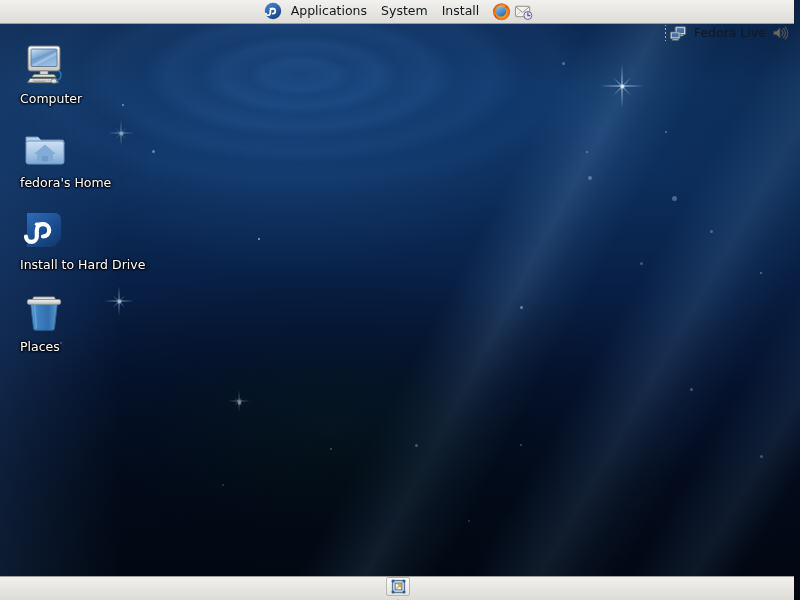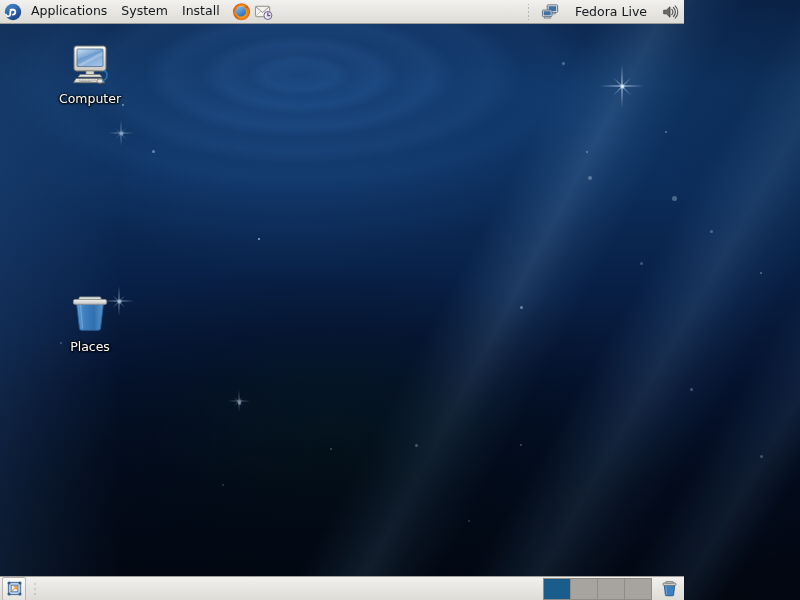--- a/index.html
+++ b/index.html
@@ -125,23 +125,24 @@
     position: absolute; left: 50%; top: 50%;
     width: 60%; height: 1px; margin-left: -30%;
     background: linear-gradient(to right, rgba(255,255,255,0), rgba(210,235,255,0.6), rgba(255,255,255,0));
   }
   .sparkle .diag1 { transform: rotate(45deg); }
   .sparkle .diag2 { transform: rotate(-45deg); }
 
   
   .panel {
     position: absolute;
-    left: 0; width: 684px;
+    left: 0; width: 794px;
     background: linear-gradient(to bottom, #f2f1ef 0%, #e8e7e3 45%, #dedcd7 100%);
     box-sizing: border-box;
+    flex-direction: column;
   }
   #top-panel {
     top: 0; height: 24px;
     border-bottom: 1px solid #9d9c98;
     display: flex; align-items: center;
   }
   #bottom-panel {
     top: 576px; height: 24px;
     border-top: 1px solid #9d9c98;
     display: flex; align-items: center;
@@ -159,21 +160,21 @@
   }
 
   .panel-launcher {
     width: 22px; height: 22px;
     display: flex; align-items: center; justify-content: center;
     border-radius: 2px;
     cursor: default;
   }
 
   #panel-left { display: flex; align-items: center; padding-left: 2px; }
-  #panel-right { display: flex; align-items: center; margin-left: auto; padding-right: 4px; gap: 9px; }
+  #panel-right { display: flex; align-items: center; margin-left: auto; padding-right: 4px; gap: 0; }
 
   #fedora-menu-logo { width: 22px; height: 22px; display: flex; align-items: center; justify-content: center; }
 
   .tray-sep {
     width: 4px; height: 16px;
     background-image: radial-gradient(circle, #b4b2ad 0.7px, transparent 0.8px);
     background-size: 3px 4px;
     background-position: center;
     background-repeat: repeat-y;
     opacity: .95;
@@ -228,21 +229,21 @@
     display: flex; align-items: center; justify-content: center;
     margin-right: 4px;
     cursor: default;
   }
 
   
   #desktop-icons { position: absolute; left: 0; top: 24px; width: 800px; height: 552px; }
   .desk-icon {
     position: absolute;
     width: 140px;
-    display: flex; flex-direction: column; align-items: center;
+    display: flex; flex-direction: column; align-items: flex-start;
     cursor: default;
   }
   .desk-icon .glyph {
     width: 48px; height: 48px;
     display: flex; align-items: center; justify-content: center;
   }
   .desk-icon .label {
     margin-top: 3px;
     font-size: 12.5px;
     line-height: 15px;
@@ -343,21 +344,56 @@
               <rect x="26.5" y="38.6" width="2.2" height="1.1"></rect>
             <rect x="12.5" y="40.1" width="12" height="1.2"></rect>
           </g>
           <ellipse cx="33" cy="40" rx="3.2" ry="2.2" fill="#e4e3dd" stroke="#6f6e69" stroke-width=".8"></ellipse>
           <path d="M36 39.5 C41 38, 41 31, 37.5 30" fill="none" stroke="#2a6fb0" stroke-width="1.6" stroke-linecap="round"></path>
         </svg>
       </div>
       <div class="label">Computer</div>
     </div>
 
-
+    <div class="desk-icon" style="left:20px;top:100px;">
+      <div class="glyph">
+        <svg width="46" height="46" viewBox="0 0 46 46">
+          <defs>
+            <linearGradient id="folG" x1="0" y1="0" x2="0" y2="1">
+              <stop offset="0%" stop-color="#cfe0f3"></stop>
+                <stop offset="55%" stop-color="#a8c6e6"></stop>
+              <stop offset="100%" stop-color="#7da8d6"></stop>
+            </linearGradient>
+          </defs>
+          <path d="M5 12 h12 l3 3 h21 a2 2 0 0 1 2 2 v2 H5 z" fill="#b6cfea" stroke="#6f93bb" stroke-width=".9"></path>
+          <rect x="5" y="16" width="38" height="23" rx="2.5" fill="url(#folG)" stroke="#6f93bb" stroke-width="1"></rect>
+          <path d="M24 19.5 L35 29 h-3 v7.5 h-16 V29 h-3 z" fill="#7fa9d4" opacity=".92"></path>
+          <rect x="21" y="31" width="6" height="5.5" fill="#6c9bcc"></rect>
+        </svg>
+      </div>
+      <div class="label">fedora's Home</div>
+    </div>
+
+    <div class="desk-icon" style="left:20px;top:182px;">
+      <div class="glyph">
+        <svg width="46" height="46" viewBox="0 0 46 46">
+          <defs>
+            <linearGradient id="fedG" x1="0" y1="0" x2="0.7" y2="1">
+              <stop offset="0%" stop-color="#2e6cb8"></stop>
+                <stop offset="55%" stop-color="#1c4f92"></stop>
+              <stop offset="100%" stop-color="#123d74"></stop>
+            </linearGradient>
+          </defs>
+          <path d="M6 6 h28 a6 6 0 0 1 6 6 v16 a12 12 0 0 1 -12 12 H6 z" fill="url(#fedG)"></path>
+          <path d="M22 29.5 a6.2 6.2 0 1 0 0 -12.4 a6.2 6.2 0 0 0 -6.2 6.2 v6.2 a5.4 5.4 0 0 1 -10.8 0" fill="none" stroke="#ffffff" stroke-width="4.2" stroke-linecap="round"></path>
+          <path d="M15.6 17.3 h7.8" stroke="#ffffff" stroke-width="3.6" stroke-linecap="round"></path>
+        </svg>
+      </div>
+      <div class="label">Install to Hard Drive</div>
+    </div>
 
     <div class="desk-icon" style="left:20px;top:264px;">
       <div class="glyph">
         <svg width="46" height="46" viewBox="0 0 46 46">
           <defs>
             <linearGradient id="binG" x1="0" y1="0" x2="1" y2="0">
               <stop offset="0%" stop-color="#5f9ed4"></stop>
                 <stop offset="30%" stop-color="#3e7fc0"></stop>
               <stop offset="65%" stop-color="#336fb0"></stop>
                 <stop offset="100%" stop-color="#5a97cd"></stop>

